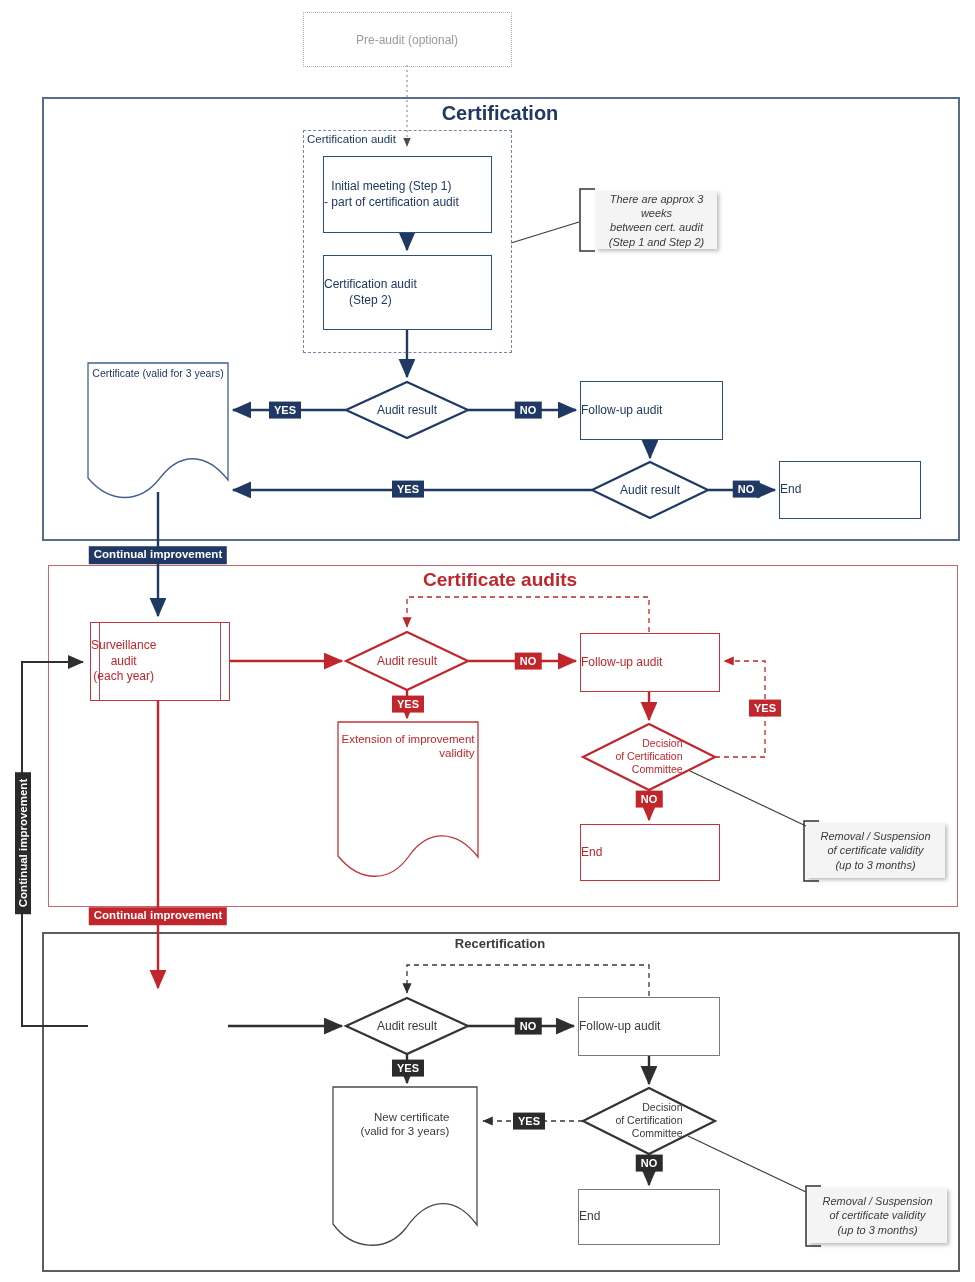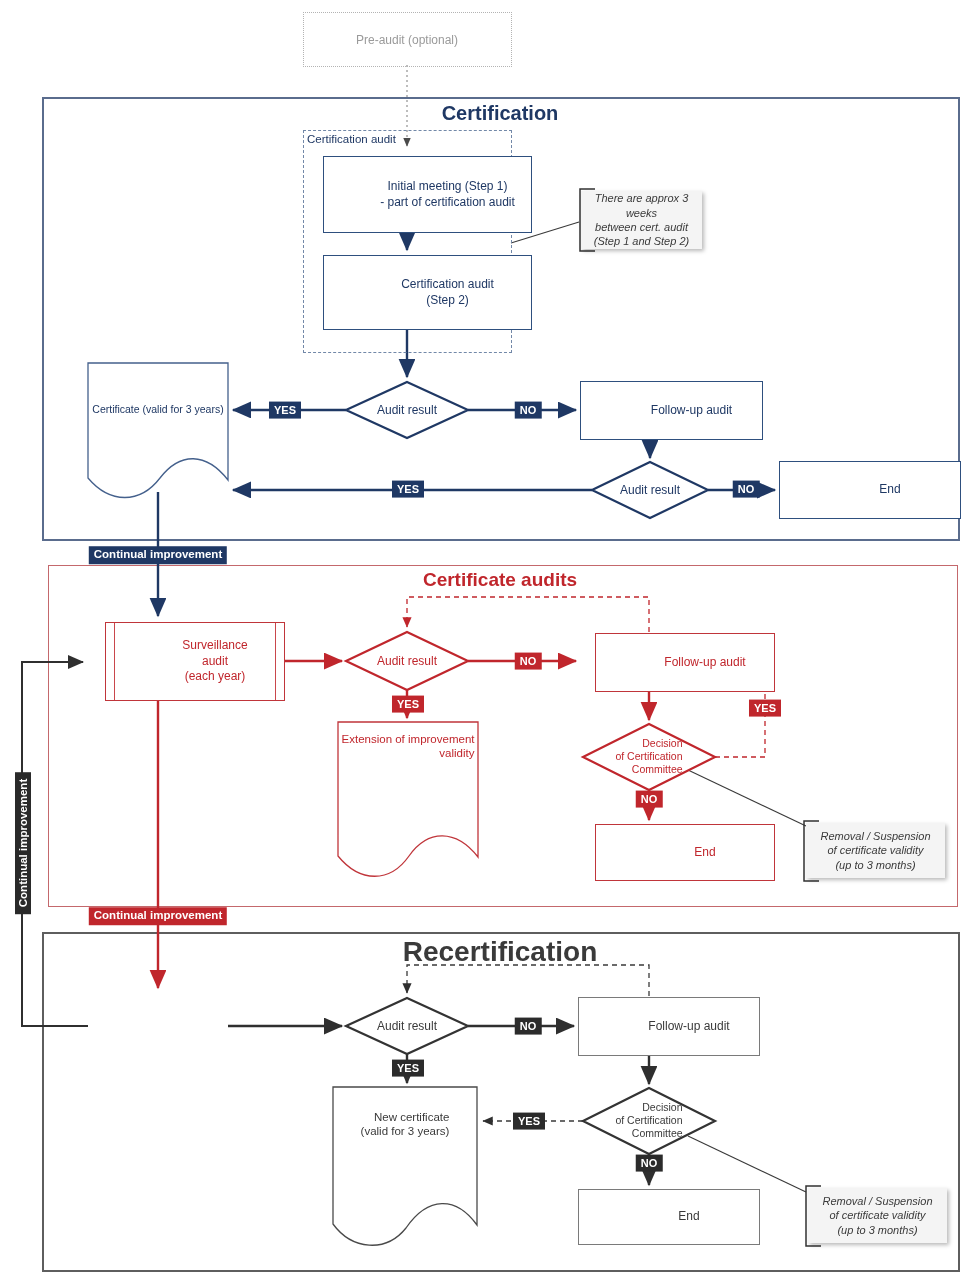--- a/index.html
+++ b/index.html
@@ -5,24 +5,24 @@
   html,body{margin:0;padding:0;background:#fff;}
   #stage{position:relative;width:975px;height:1282px;background:#fff;
          font-family:"Liberation Sans",sans-serif;overflow:hidden;}
   .sec{position:absolute;background:transparent;}
   #sec-cert{left:42px;top:97px;width:914px;height:440px;border:2px solid #5a6c8d;}
   #sec-surv{left:48px;top:565px;width:908px;height:340px;border:1px solid #c4686c;}
   #sec-recert{left:42px;top:932px;width:914px;height:336px;border:2px solid #5e5e5e;}
   #wires{position:absolute;left:0;top:0;}
   .title{position:absolute;transform:translateX(-50%);font-weight:bold;white-space:nowrap;}
   .t-navy{color:#1f3864;} .t-red{color:#c0262c;} .t-dark{color:#3a3a3a;}
-  .box{position:absolute;background:#fff;display:flex;align-items:center;justify-content:center;
-       text-align:center;white-space:pre-line;line-height:1.3;font-size:12px;padding-left:40px;}
+  .box{position:absolute;background:#fff;display:flex;align-items:center;justify-content:flex-start;
+       text-align:center;white-space:pre-line;line-height:1.3;font-size:12px;}
   .b-navy{border:1px solid #2e4f7e;color:#1f3864;}
-  .b-red{border:1px solid #c0353a;color:#c0262c;margin-left:15px;}
+  .b-red{border:1px solid #c0353a;color:#c0262c;}
   .b-dark{border:1px solid #7a7a7a;color:#3a3a3a;}
   .pp::before,.pp::after{content:"";position:absolute;top:0;bottom:0;border-left:1px solid currentColor;opacity:.85;}
   .pp::before{left:8px;} .pp::after{right:8px;}
   .lblc{position:absolute;transform:translate(-50%,-50%);text-align:right;
         white-space:pre-line;line-height:1.25;}
   .lbl-tl{position:absolute;white-space:nowrap;}
   .badge{position:absolute;transform:translate(-50%,-50%);font-weight:bold;font-size:11px;
          color:#fff;padding:1px 5px;line-height:1.35;white-space:nowrap;}
   .bg-navy{background:#1f3864;} .bg-red{background:#c0262c;} .bg-dark{background:#2b2b2b;}
   .vbadge{position:absolute;transform:translate(-50%,-50%) rotate(-90deg);background:#2a2a2a;
@@ -115,27 +115,27 @@
 
   <div class="box b-navy" style="left:323px;top:156px;width:167px;height:75px;">
     <span>Initial meeting (Step 1)
 - part of certification audit</span>
   </div>
   <div class="box b-navy" style="left:323px;top:255px;width:167px;height:73px;">
     <span>Certification audit
 (Step 2)</span>
   </div>
 
-  <div class="callout" style="left:581px;top:191px;width:121px;height:58px;">
+  <div class="callout" style="left:596px;top:191px;width:121px;height:58px;align-items:flex-end;">
     <span>There are approx 3 weeks
 between cert. audit
 (Step 1 and Step 2)</span>
   </div>
 
-  <div class="lblc t-navy" style="left:158px;top:374px;font-size:10.5px;white-space:nowrap;margin-top:36px;">Certificate (valid for 3 years)</div>
+  <div class="lblc t-navy" style="left:158px;top:374px;font-size:10.5px;white-space:nowrap;">Certificate (valid for 3 years)</div>
 
   <div class="lblc t-navy" style="left:407px;top:410px;font-size:12px;">Audit result</div>
   <div class="badge bg-navy" style="left:285px;top:410px;">YES</div>
   <div class="badge bg-navy" style="left:528px;top:410px;">NO</div>
 
   <div class="box b-navy" style="left:580px;top:381px;width:141px;height:57px;">
     <span>Follow-up audit</span>
   </div>
 
   <div class="lblc t-navy" style="left:650px;top:490px;font-size:12px;">Audit result</div>
@@ -179,21 +179,21 @@
 
   <div class="callout" style="left:806px;top:823px;width:139px;height:55px;">
     <span>Removal / Suspension
 of certificate validity
 (up to 3 months)</span>
   </div>
 
   <div class="badge bg-red" style="left:158px;top:916px;font-size:11.5px;">Continual improvement</div>
   <div class="vbadge" style="left:23px;top:843px;">Continual improvement</div>
 
-  <div class="title t-dark" style="left:500px;top:936px;font-size:28px;">Recertification</div>
+  <div class="title t-dark" style="left:500px;top:936px;font-size:13px;">Recertification</div>
 
 
   <div class="lblc t-dark" style="left:407px;top:1026px;font-size:12px;">Audit result</div>
   <div class="badge bg-dark" style="left:408px;top:1068px;">YES</div>
   <div class="badge bg-dark" style="left:528px;top:1026px;">NO</div>
 
   <div class="box b-dark" style="left:578px;top:997px;width:140px;height:57px;">
     <span>Follow-up audit</span>
   </div>
 

